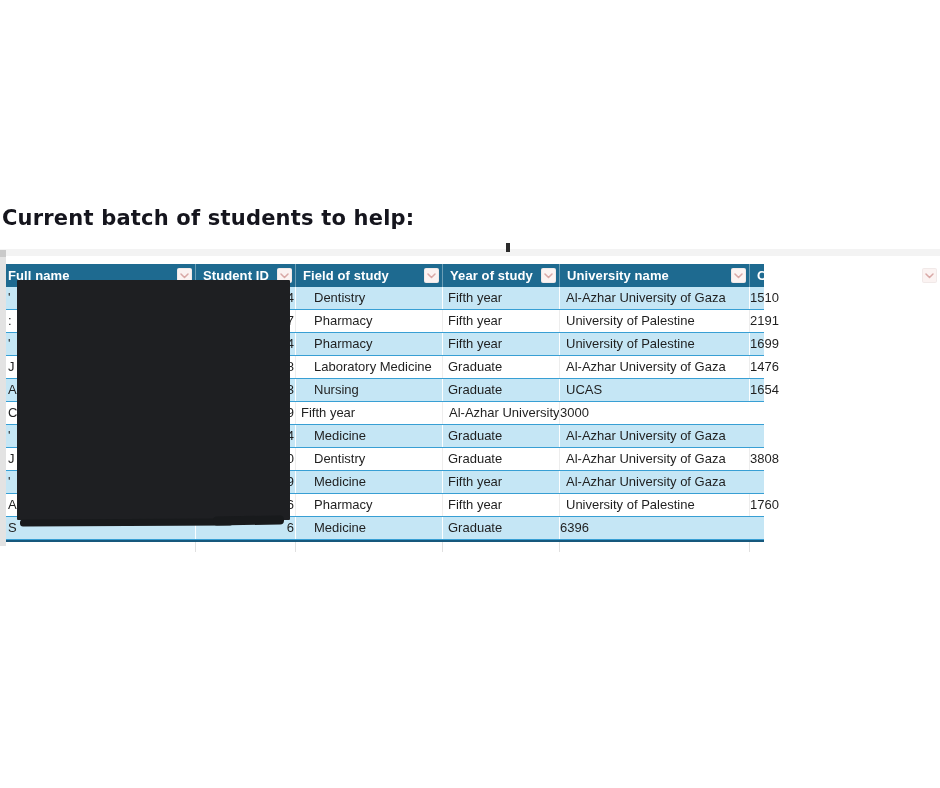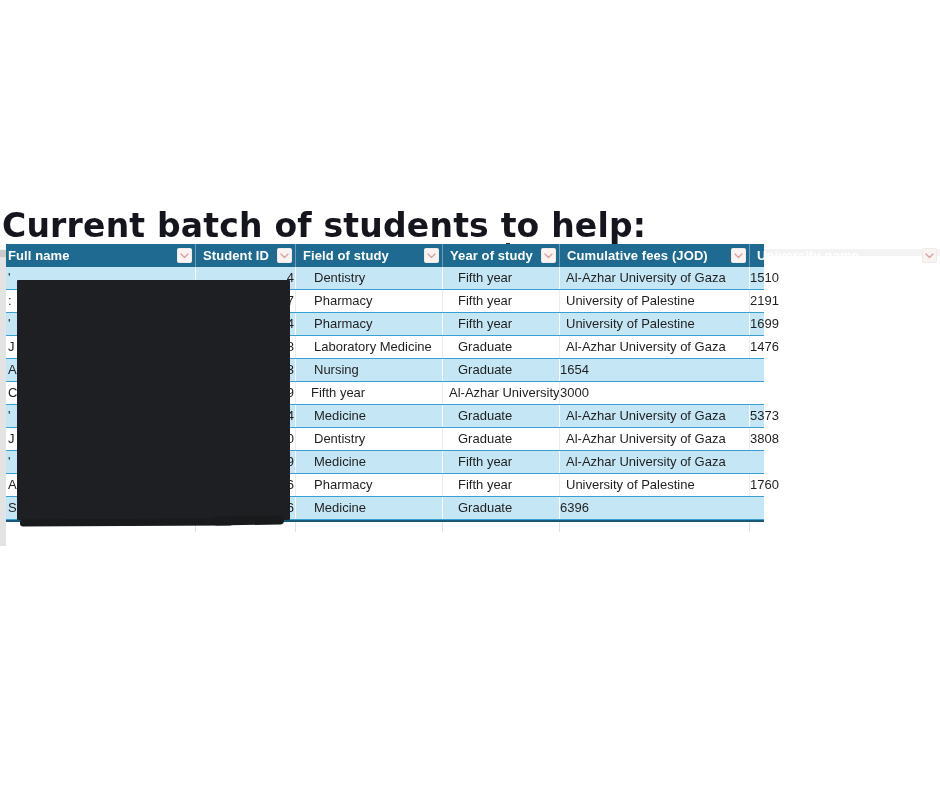--- a/index.html
+++ b/index.html
@@ -3,28 +3,28 @@
 <meta charset="utf-8">
 <style>
   html,body{margin:0;padding:0;background:#ffffff;}
   .canvas{
     position:relative;width:940px;height:788px;background:#ffffff;overflow:hidden;
     font-family:"Liberation Sans","DejaVu Sans",sans-serif;
   }
   .title{
     position:absolute;left:2px;top:206px;
     font-family:"DejaVu Sans","Liberation Sans",sans-serif;
-    font-size:33px;font-weight:700;color:#15151d;letter-spacing:0.2px;white-space:nowrap;
+    font-size:21px;font-weight:700;color:#15151d;letter-spacing:0.2px;white-space:nowrap;
   }
   .pre-header-band{position:absolute;left:0;top:249px;width:940px;height:7px;background:#f3f3f3;}
   .cursor-tick{position:absolute;left:506px;top:243px;width:4px;height:9px;background:#2b2b2b;}
   .corner-notch{position:absolute;left:0;top:250px;width:6px;height:7px;background:#c9c9c9;}
   .left-strip{position:absolute;left:0;top:257px;width:6px;height:289px;background:#e3e3e3;}
 
-  .table{position:absolute;left:6px;top:244px;width:758px;}
+  .table{position:absolute;left:6px;top:264px;width:758px;}
   .grid-row{
     display:grid;grid-template-columns:190px 100px 147px 117px 190px 190px;
     box-sizing:border-box;
   }
   .thead{
     height:23px;background:#1e6a90;color:#ffffff;
   }
   .th{
     display:flex;align-items:center;justify-content:space-between;
     box-sizing:border-box;padding:0 3px 0 7px;overflow:hidden;white-space:nowrap;
@@ -45,21 +45,21 @@
     box-sizing:border-box;font-size:13px;line-height:21px;color:#1f1f1f;
     overflow:hidden;white-space:nowrap;
   }
   .tr.blue .cell{border-right:1px solid rgba(255,255,255,0.95);}
   .tr.white .cell{border-right:1px solid #ededed;}
   .cell:last-child{border-right:none !important;}
   .c-name{padding-left:2px;position:relative;}
   .frag{font-size:13px;color:#222;}
   .c-id{text-align:right;padding-right:1px;}
   .c-field{padding-left:6px;margin-left:12px;}
-  .c-year{padding-left:5px;margin-left:10px;}
+  .c-year{padding-left:5px;}
   .c-univ{padding-left:6px;}
   .c-fees{text-align:left;padding-right:9px;}
   .table-bottom{height:0;border-bottom:2px solid #17587c;}
   .ghost-row{height:10px;background:#ffffff;}
   .ghost-row .gcell{box-sizing:border-box;border-right:1px solid #e0e0e0;}
   .ghost-row .gcell:last-child{border-right:none;}
 
   .redaction-box{
     position:absolute;left:17px;top:280px;width:273px;height:240px;
     background:#1e1f22;border-radius:1px;z-index:5;
@@ -114,29 +114,29 @@
       </div>
       <div class="th">
         <span class="th-label">Year of study</span>
         <button class="filter-btn">
           <svg width="9" height="6" viewBox="0 0 9 6">
               <polyline points="1,1 4.5,4.5 8,1" fill="none" stroke="#d9a8a6" stroke-width="1.5" stroke-linecap="round" stroke-linejoin="round"></polyline>
             </svg>
         </button>
       </div>
       <div class="th">
+        <span class="th-label">University name</span>
+        <button class="filter-btn">
+          <svg width="9" height="6" viewBox="0 0 9 6">
+              <polyline points="1,1 4.5,4.5 8,1" fill="none" stroke="#d9a8a6" stroke-width="1.5" stroke-linecap="round" stroke-linejoin="round"></polyline>
+            </svg>
+        </button>
+      </div>
+      <div class="th">
         <span class="th-label">Cumulative fees (JOD)</span>
-        <button class="filter-btn">
-          <svg width="9" height="6" viewBox="0 0 9 6">
-              <polyline points="1,1 4.5,4.5 8,1" fill="none" stroke="#d9a8a6" stroke-width="1.5" stroke-linecap="round" stroke-linejoin="round"></polyline>
-            </svg>
-        </button>
-      </div>
-      <div class="th">
-        <span class="th-label">University name</span>
         <button class="filter-btn">
           <svg width="9" height="6" viewBox="0 0 9 6">
               <polyline points="1,1 4.5,4.5 8,1" fill="none" stroke="#d9a8a6" stroke-width="1.5" stroke-linecap="round" stroke-linejoin="round"></polyline>
             </svg>
         </button>
       </div>
     </div>
 
     <div class="grid-row tr blue">
       <div class="cell c-name"><span class="frag">'</span></div>
@@ -172,38 +172,38 @@
       <div class="cell c-year">Graduate</div>
       <div class="cell c-univ">Al-Azhar University of Gaza</div>
       <div class="cell c-fees">1476</div>
     </div>
 
     <div class="grid-row tr blue">
       <div class="cell c-name"><span class="frag">A</span></div>
       <div class="cell c-id">3</div>
       <div class="cell c-field">Nursing</div>
       <div class="cell c-year">Graduate</div>
+      <div class="cell c-univ">UCAS</div>
       <div class="cell c-fees">1654</div>
     </div>
 
     <div class="grid-row tr white">
       <div class="cell c-name"><span class="frag">C</span></div>
       <div class="cell c-id">9</div>
       <div class="cell c-year">Fifth year</div>
       <div class="cell c-univ">Al-Azhar University of Gaza</div>
       <div class="cell c-fees">3000</div>
     </div>
 
     <div class="grid-row tr blue">
       <div class="cell c-name"><span class="frag">'</span></div>
       <div class="cell c-id">4</div>
       <div class="cell c-field">Medicine</div>
       <div class="cell c-year">Graduate</div>
       <div class="cell c-univ">Al-Azhar University of Gaza</div>
-      <div class="cell c-fees">5373</div>
     </div>
 
     <div class="grid-row tr white">
       <div class="cell c-name"><span class="frag">J</span></div>
       <div class="cell c-id">0</div>
       <div class="cell c-field">Dentistry</div>
       <div class="cell c-year">Graduate</div>
       <div class="cell c-univ">Al-Azhar University of Gaza</div>
       <div class="cell c-fees">3808</div>
     </div>

